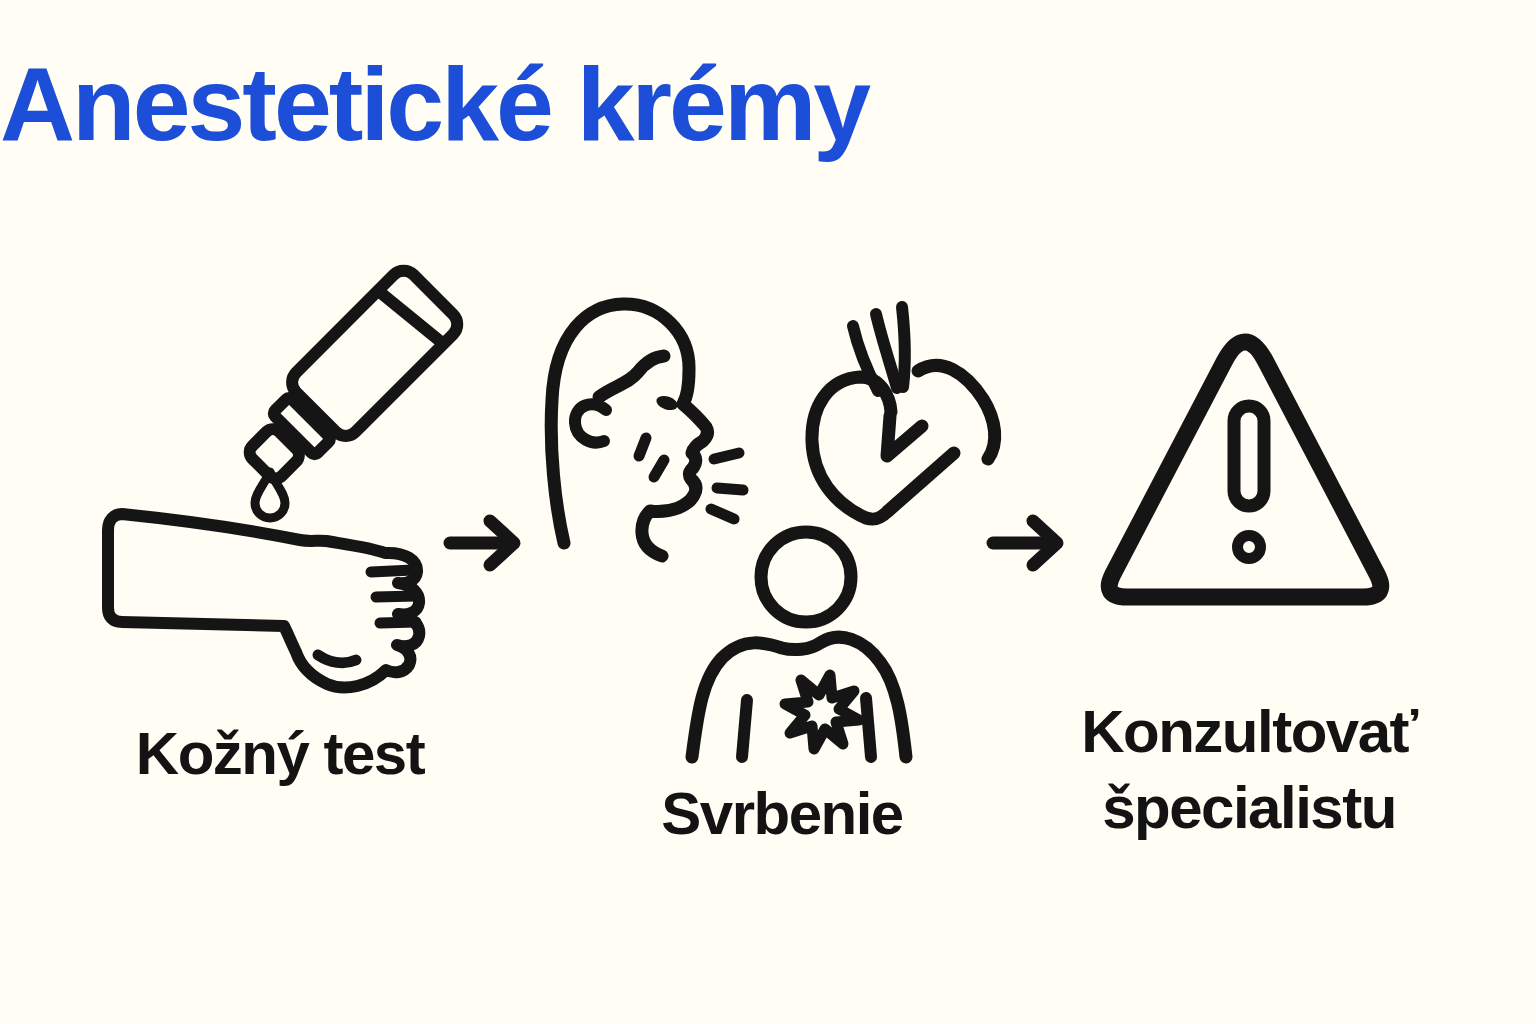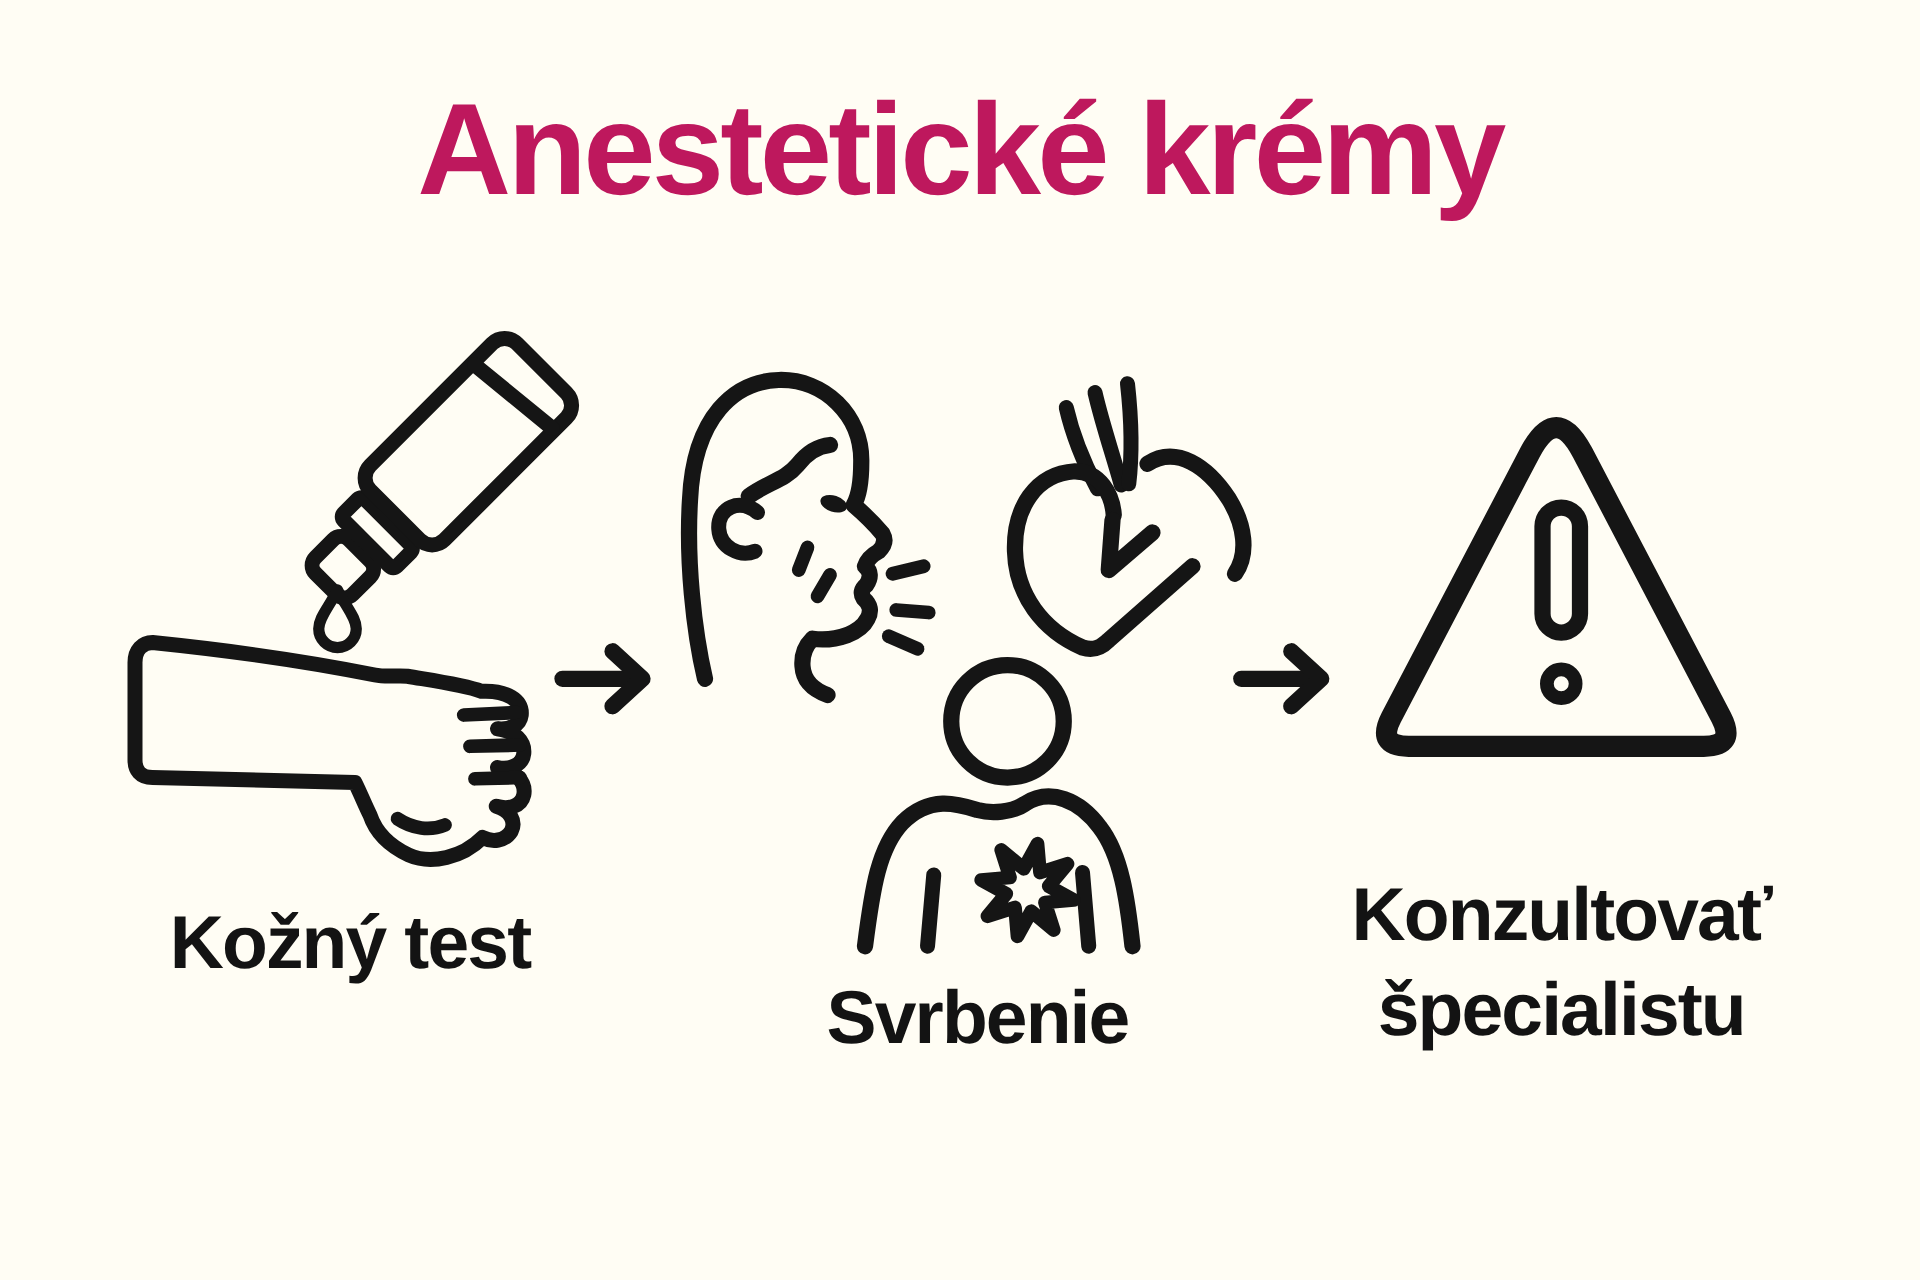--- a/index.html
+++ b/index.html
@@ -6,27 +6,26 @@
   .stage{
     position:relative;
     width:1536px;height:1024px;
     background:#FFFDF4;
     overflow:hidden;
     font-family:"Liberation Sans", sans-serif;
     color:#151515;
   }
   .title{
     position:absolute;
-    top:58px;left:0;width:100%;
-    text-align:center;
+    top:42px;left:0;width:100%;
     font-size:104px;
     font-weight:bold;
     letter-spacing:-3px;
     line-height:1.2;
-    color:#be185d;
+    color:#1d4ed8;
     margin:0;
   }
   .illustration{
     position:absolute;
     inset:0;
   }
   .step-label{
     position:absolute;
     text-align:center;
     font-weight:bold;

